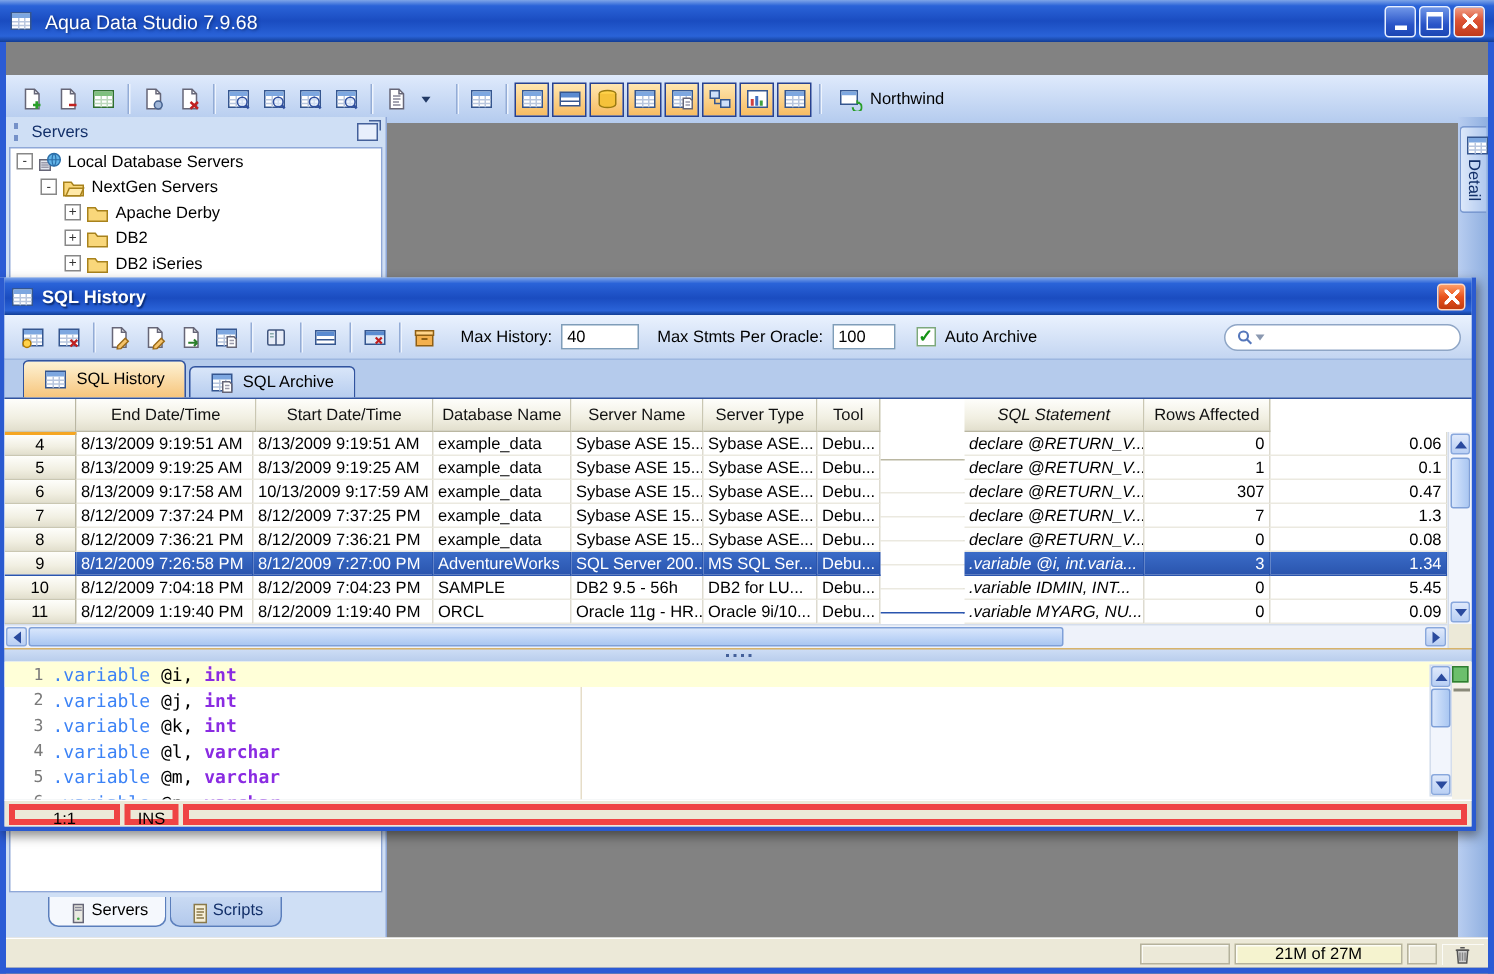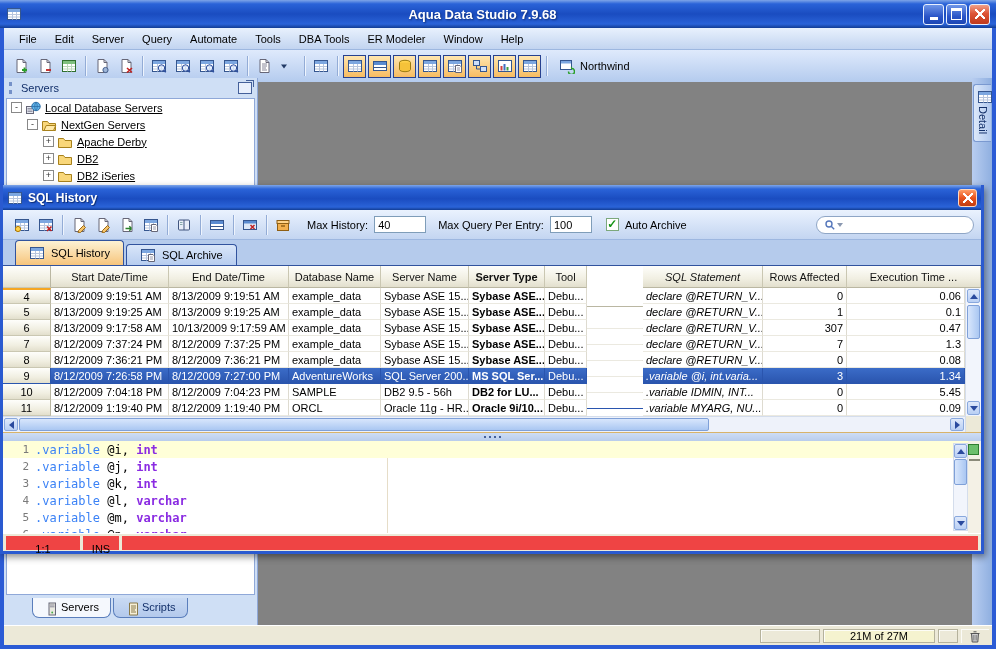--- a/index.html
+++ b/index.html
@@ -4,21 +4,21 @@
 <style>
   html,body{margin:0;padding:0;width:996px;height:649px;overflow:hidden;
     font-family:"Liberation Sans",sans-serif;font-size:11px;background:#828282;}
   #app{position:absolute;inset:0;}
   .noselect{user-select:none;}
 
   
   .titlebar{position:absolute;left:0;top:0;width:100%;height:28px;box-sizing:border-box;
     background:linear-gradient(180deg,#7ea5e8 0%,#2a63d8 14%,#1a4cc0 50%,#2a63d8 86%,#123d94 100%);
     display:flex;align-items:center;padding:0 6px;}
-  .title-text{color:#fff;font-weight:bold;font-size:13px;text-shadow:1px 1px 2px #10307a;margin-left:22px;flex:1;text-align:center;}
+  .title-text{color:#fff;font-weight:normal;font-size:13px;text-shadow:1px 1px 2px #10307a;margin-left:8px;flex:1;}
   .wbtn{width:21px;height:21px;border:1px solid #e8f0ff;border-radius:3px;margin-left:2px;
     display:flex;align-items:center;justify-content:center;box-sizing:border-box;}
   .wbtn.minb,.wbtn.maxb{background:linear-gradient(180deg,#6f96e8,#2a55c8 60%,#1c46b4);}
   .wbtn.closeb{background:linear-gradient(180deg,#f0a088,#dd5436 45%,#c03a1c);}
   .wbtn.minb::after{content:"";width:8px;height:3px;background:#fff;margin-top:9px;}
   .wbtn.maxb::after{content:"";width:9px;height:8px;border:1px solid #fff;border-top-width:3px;}
   .wbtn.closeb::after{content:"";width:10px;height:10px;
     background:
       linear-gradient(45deg,transparent 42%,#fff 42%,#fff 58%,transparent 58%),
       linear-gradient(-45deg,transparent 42%,#fff 42%,#fff 58%,transparent 58%);}
@@ -49,21 +49,21 @@
   .grip{width:3px;height:12px;border-left:3px dotted #7591c8;margin-right:6px;}
   .panel-title{flex:1;}
   .float-btn{width:12px;height:10px;border:1px solid #44609a;position:relative;background:#e8effc;}
   .float-btn::after{content:"";position:absolute;right:-3px;top:-3px;width:7px;height:6px;
     border:1px solid #44609a;border-bottom:none;border-left:none;}
   .tree-box{position:absolute;left:2px;top:20px;right:2px;bottom:30px;background:#fff;
     border:1px solid #8fa8d8;overflow:hidden;}
   .tree-row{display:flex;align-items:center;height:17px;white-space:nowrap;}
   .expander{width:9px;height:9px;box-sizing:content-box;border:1px solid #888;background:#fff;
     font-size:9px;line-height:8px;text-align:center;color:#333;flex:0 0 9px;margin-right:3px;}
-  .tree-label{margin-left:4px;color:#000;text-decoration:underline;}
+  .tree-label{margin-left:4px;color:#000;}
   .panel-tabs{position:absolute;left:2px;bottom:3px;height:24px;display:flex;align-items:flex-start;
     gap:2px;padding-left:26px;}
   .ptab{display:flex;align-items:center;gap:5px;padding:3px 11px 4px;border:1px solid #5a7ebc;border-top:none;
     border-radius:0 0 7px 7px;background:linear-gradient(180deg,#c9daf3,#b3c9ec);color:#13306a;}
   .ptab.active{background:#f5f8fd;color:#000;}
 
   
   .right-strip{position:absolute;right:4px;top:78px;width:20px;bottom:24px;
     background:linear-gradient(90deg,#b8cdf0,#8fafe0);z-index:1;}
   .detail-tab{position:absolute;top:6px;left:1px;width:18px;padding:4px 0 7px;box-sizing:border-box;
@@ -125,21 +125,21 @@
   .td{border-right:1px solid #dedbd0;border-bottom:1px solid #ebe9e0;padding:0 3px;box-sizing:border-box;
     display:flex;align-items:center;white-space:nowrap;overflow:hidden;color:#000;}
   .td.num{justify-content:flex-end;}
   .trow.sel .td{background:linear-gradient(180deg,#3b6cc8,#2a55ae);color:#fff;border-color:#2a55ae;}
   .rnum,.rh{width:48px;flex:0 0 48px;justify-content:center;
     background:linear-gradient(180deg,#fefefb,#f1efe2 60%,#e2dfcd);
     border-right:1px solid #bab7a2;border-bottom:1px solid #cac7b2;color:#000;}
   .trow.sel .rnum{background:linear-gradient(180deg,#fefefb,#f1efe2 60%,#e2dfcd);color:#000;}
   .rnum.first{border-top:2px solid #f5a623;}
   .c0{width:118px;flex:0 0 118px;} .c1{width:120px;flex:0 0 120px;} .c2{width:92px;flex:0 0 92px;}
-  .c3{width:88px;flex:0 0 88px;}  .c4{width:76px;flex:0 0 76px;font-weight:bold;}  .c5{width:42px;flex:0 0 42px;}
+  .c3{width:88px;flex:0 0 88px;}  .c4{width:76px;flex:0 0 76px;}  .c5{width:42px;flex:0 0 42px;}
   .c6{width:56px;flex:0 0 56px;margin-top:40px;}  .c7{width:120px;flex:0 0 120px;font-style:italic;} .c8{width:84px;flex:0 0 84px;}
   .c9{flex:1;min-width:0;}
 
   
   .sbtn{background:linear-gradient(180deg,#dfe9fb,#b9cff4);border:1px solid #89a8dd;border-radius:2px;
     box-sizing:border-box;display:flex;align-items:center;justify-content:center;}
   .tri{width:0;height:0;border:4px solid transparent;}
   .tri.up{border-bottom:5px solid #2a4a9e;margin-top:-4px;}
   .tri.down{border-top:5px solid #2a4a9e;margin-bottom:-4px;}
   .tri.left{border-right:5px solid #2a4a9e;margin-left:-4px;}
@@ -176,21 +176,21 @@
     border:1px solid #d4ddec;box-sizing:border-box;z-index:2;}
   .evscroll .sbtn{position:absolute;left:0;right:0;height:14px;}
   .evscroll .b-up{top:0;} .evscroll .b-down{bottom:0;}
   .evscroll .thumb{position:absolute;left:0;right:0;top:15px;height:26px;}
   .estrip{position:absolute;right:0;top:0;width:13px;bottom:0;background:#f4f1e6;z-index:2;}
   .esplit{position:absolute;right:2px;top:3px;width:9px;height:9px;background:#6cbf6c;border:1px solid #2f7d2f;}
   .ehandle{position:absolute;right:1px;top:18px;width:11px;height:3px;border-top:2px solid #8a8a7a;}
 
   .dlg-status{height:18px;box-sizing:border-box;background:#ece9d8;border-top:1px solid #fff;
     display:flex;align-items:center;gap:3px;padding:1px 3px;color:#000;}
-  .ds-cell{height:14px;border:7px solid #ef4444;box-sizing:border-box;line-height:12px;}
+  .ds-cell{height:14px;border:4px solid #ef4444;box-sizing:border-box;line-height:12px;}
   .ds-pos{width:74px;text-align:center;}
   .ds-ins{width:36px;text-align:center;}
   .ds-rest{flex:1;}
 </style>
 </head>
 <body class="noselect">
 
 <div id="app">
 
   <div class="titlebar">
@@ -200,32 +200,20 @@
           <rect x="2" y="3" width="12" height="3" fill="#7da7e0"></rect>
           <path d="M2 8.5h12M2 11h12M6.5 6v7.5M10.5 6v7.5" stroke="#b8c6de" fill="none"></path>
         </svg>
       </span>
     <span class="title-text">Aqua Data Studio 7.9.68</span>
     <span class="wbtn minb"></span>
     <span class="wbtn maxb"></span>
     <span class="wbtn closeb"></span>
   </div>
 
-  <div class="menubar">
-      <span class="menu-item">File</span>
-      <span class="menu-item">Edit</span>
-      <span class="menu-item">Server</span>
-      <span class="menu-item">Query</span>
-      <span class="menu-item">Automate</span>
-      <span class="menu-item">Tools</span>
-      <span class="menu-item">DBA Tools</span>
-      <span class="menu-item">ER Modeler</span>
-      <span class="menu-item">Window</span>
-      <span class="menu-item">Help</span>
-    </div>
 
   <div class="toolbar">
     <span style="display:flex;align-items:center;">
         <span class="tbtn">
           <span class="icn">
             <svg width="16" height="16" viewBox="0 0 16 16" xmlns="http://www.w3.org/2000/svg">
               <path d="M4 1.5h6l3 3V14.5H4z" fill="#fff" stroke="#667"></path>
               <path d="M10 1.5v3h3" fill="none" stroke="#667"></path>
               <path d="M11.5 9.5v5M9 12h5" stroke="#2a9f2a" stroke-width="1.8"></path>
             </svg>
@@ -635,21 +623,21 @@
               <svg width="16" height="16" viewBox="0 0 16 16" xmlns="http://www.w3.org/2000/svg">
                 <rect x="2.5" y="6.5" width="11" height="7" fill="#f3b04e" stroke="#8f5f14"></rect>
                 <rect x="2" y="3.5" width="12" height="3" fill="#ffd48a" stroke="#8f5f14"></rect>
                 <path d="M6 9h4" stroke="#8f5f14" stroke-width="1.4"></path>
               </svg>
             </span>
           </span>
         </span>
       <span class="dlg-lab">Max History:</span>
       <input class="dlg-input w52" value="40" style="">
-      <span class="dlg-lab">Max Query Per Entry:</span>
+      <span class="dlg-lab">Max Stmts Per Oracle:</span>
       <input class="dlg-input w40" value="100" style="">
       <span class="checkbox">✓</span>
       <span>Auto Archive</span>
       <span class="searchbox">
         <span class="icn small">
             <svg width="12" height="12" viewBox="0 0 12 12" xmlns="http://www.w3.org/2000/svg">
               <circle cx="5" cy="5" r="3" fill="none" stroke="#5577bb" stroke-width="1.4"></circle>
               <path d="M7.2 7.2l3 3" stroke="#5577bb" stroke-width="1.4"></path>
             </svg>
           </span>
@@ -678,30 +666,29 @@
               <path d="M10 10h3M10 12h3" stroke="#99a"></path>
             </svg>
           </span>
         <span>SQL Archive</span>
       </span>
     </div>
 
     <div class="dlg-table">
       <div class="thead">
           <div class="th rh"></div>
+          <div class="th c1">End Date/Time</div>
           <div class="th c0">Start Date/Time</div>
-          <div class="th c1">End Date/Time</div>
           <div class="th c2">Database Name</div>
           <div class="th c3">Server Name</div>
           <div class="th c4">Server Type</div>
           <div class="th c5">Tool</div>
           <div class="th c6"># Stmts</div>
           <div class="th c7">SQL Statement</div>
           <div class="th c8">Rows Affected</div>
-          <div class="th c9">Execution Time ...</div>
         </div>
       <div class="tbody">
           <div class="trow">
             <div class="td rnum first">4</div>
             <div class="td c0">8/13/2009 9:19:51 AM</div>
             <div class="td c1">8/13/2009 9:19:51 AM</div>
             <div class="td c2">example_data</div>
             <div class="td c3">Sybase ASE 15....</div>
             <div class="td c4">Sybase ASE...</div>
             <div class="td c5">Debu...</div>

